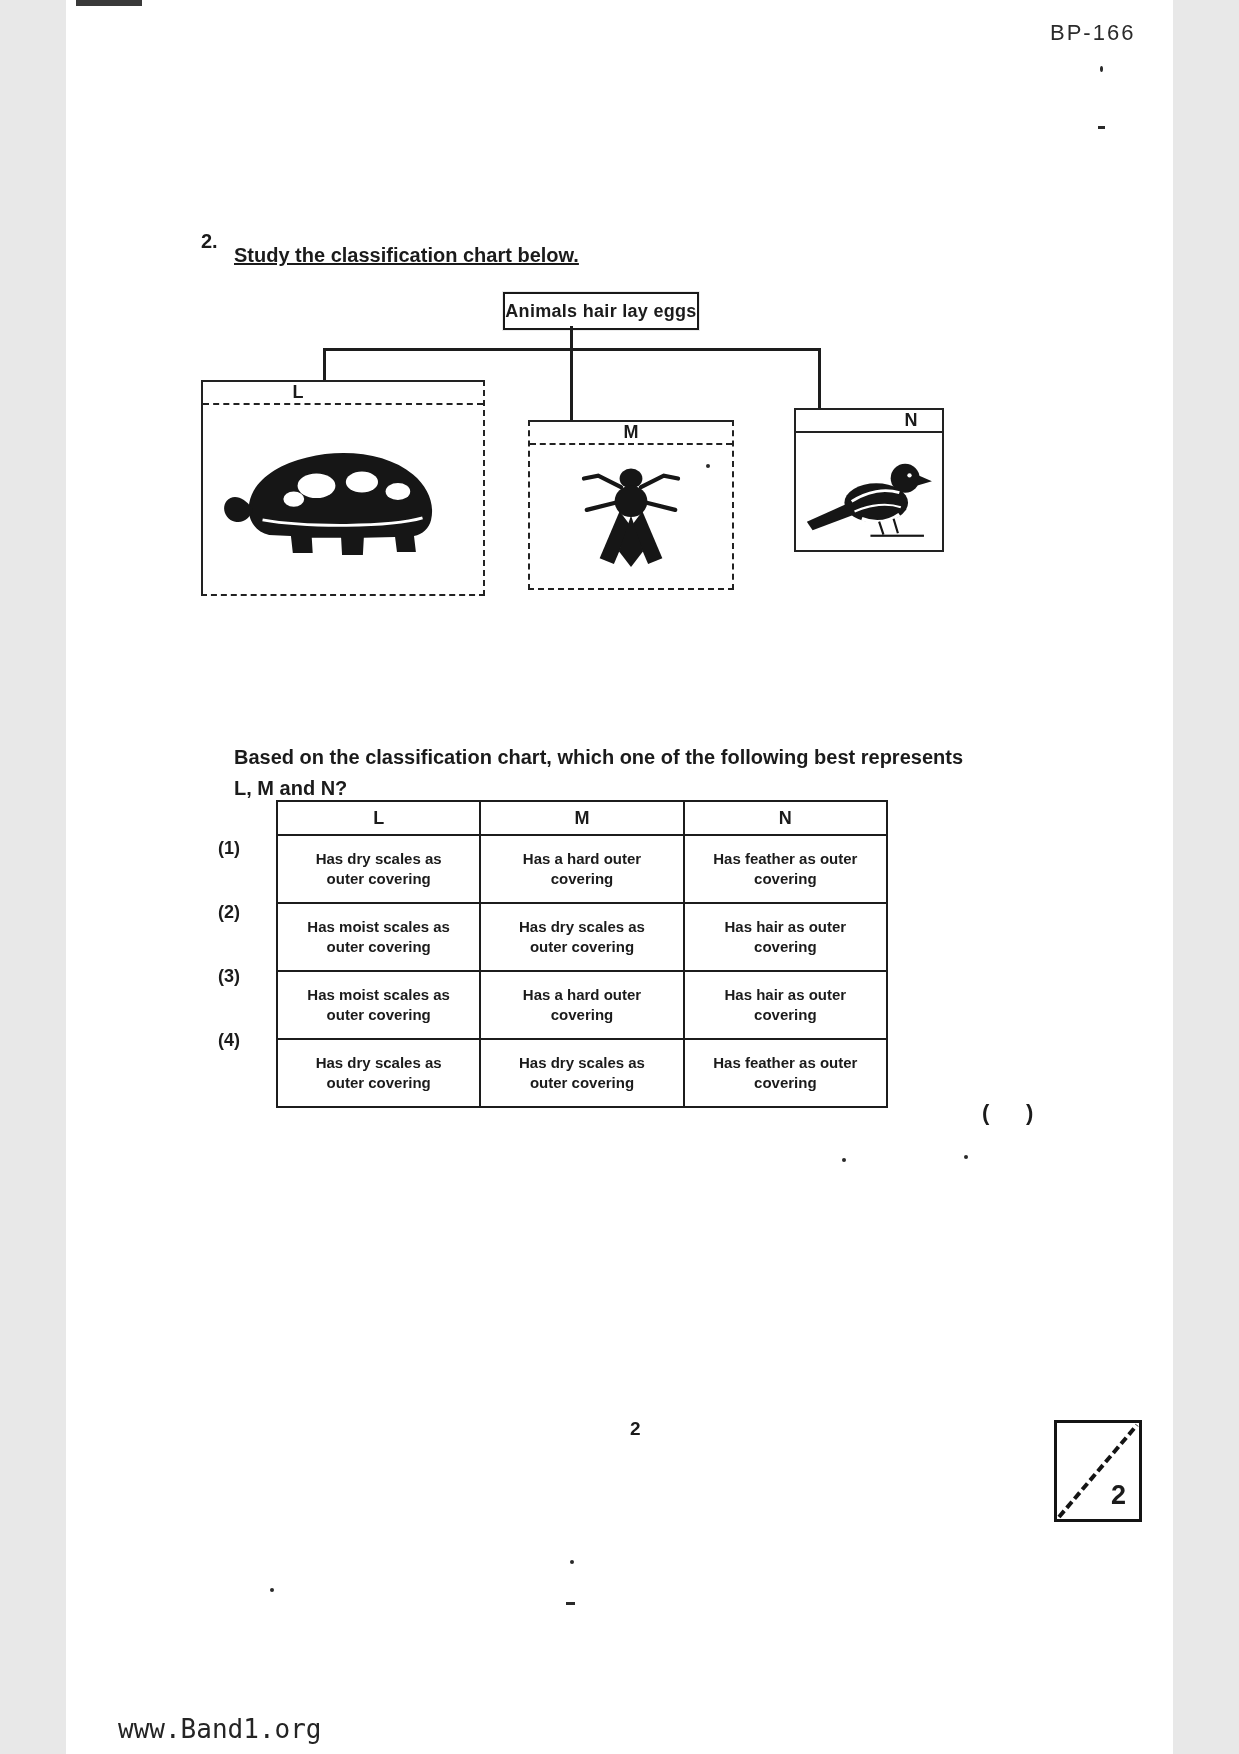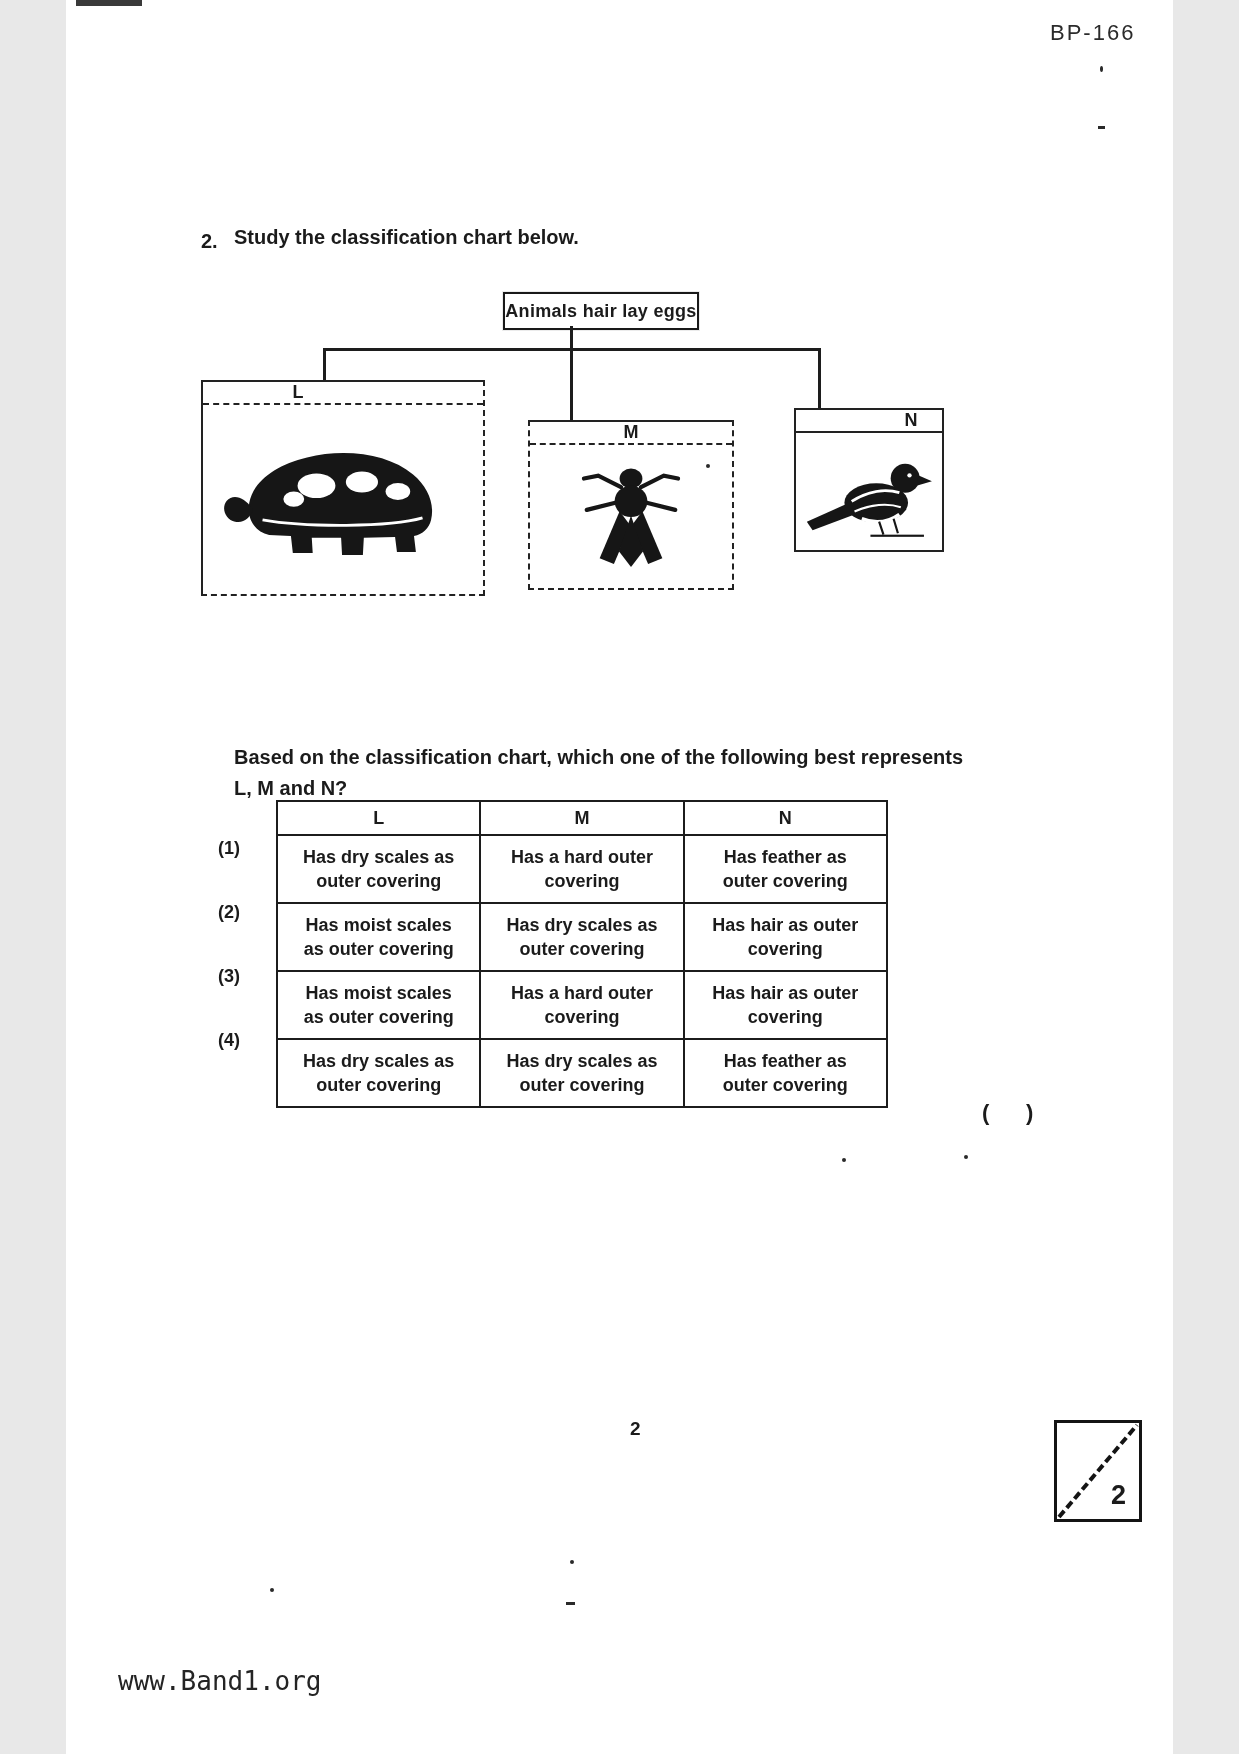--- a/index.html
+++ b/index.html
@@ -29,43 +29,43 @@
   .box-m{border:2px dashed #222;border-top-style:solid;}
   .box-m .hdr{border-bottom:2px dashed #222;}
   .box-n{border:2px solid #222;}
   .box-n .hdr{border-bottom:2px solid #222;}
   .subq{font-size:20px;font-weight:700;line-height:1.55;}
   .options-table{border-collapse:collapse;table-layout:fixed;}
   .options-table th{
     border:2px solid #1c1c1c;font-weight:700;font-size:18px;height:30px;text-align:center;
   }
   .options-table td{
-    border:2px solid #1c1c1c;font-weight:700;font-size:18px;height:62px;
+    border:2px solid #1c1c1c;font-weight:700;font-size:15px;height:62px;
     text-align:center;vertical-align:middle;padding:2px 21px;line-height:1.35;
   }
   .opt-label{font-size:18px;font-weight:700;}
   .bracket{font-size:22px;font-weight:700;white-space:pre;}
   .page-num{font-size:19px;font-weight:700;}
   .marks-box{border:3px solid #141414;}
   .marks-score{position:absolute;right:13px;bottom:8px;font-size:27px;font-weight:800;}
-  .footer-url{font-family:"DejaVu Sans Mono","Liberation Mono",monospace;font-size:26px;color:#242424;}
+  .footer-url{font-family:"DejaVu Sans Mono","Liberation Mono",monospace;font-size:26px;color:#242424;margin-top:48px;}
   .speck{position:absolute;background:#2a2a2a;border-radius:50%;}
   .speck.dash{border-radius:0;}
 </style>
 </head>
 <body>
 
 <div class="page">
 
   <div class="scanbar" style="left:10px;top:0;width:66px;height:6px;"></div>
 
   <div class="abs doc-code" style="left:984px;top:20px;">BP-166</div>
 
   <div class="abs q-num" style="left:135px;top:230px;">2.</div>
-  <div class="abs q-text" style="left:168px;top:226px;">Study the classification chart below.</div>
+  <div class="abs q-text" style="left:168px;top:244px;text-decoration:underline;">Study the classification chart below.</div>
 
   <div class="abs title-box" style="left:437px;top:292px;width:192px;height:34px;">
     <span>Animals hair lay eggs</span>
   </div>
 
   <div class="line" style="left:504px;top:326px;width:3px;height:24px;"></div>
   <div class="line" style="left:257px;top:348px;width:498px;height:3px;"></div>
   <div class="line" style="left:257px;top:348px;width:3px;height:34px;"></div>
   <div class="line" style="left:504px;top:348px;width:3px;height:74px;"></div>
   <div class="line" style="left:752px;top:348px;width:3px;height:62px;"></div>

